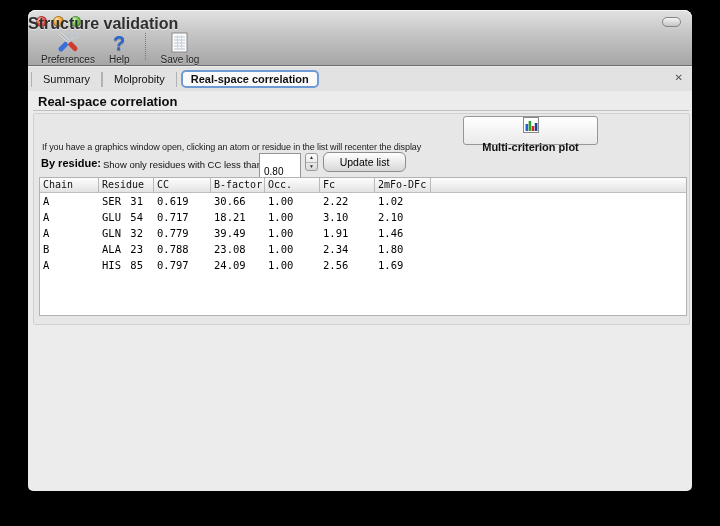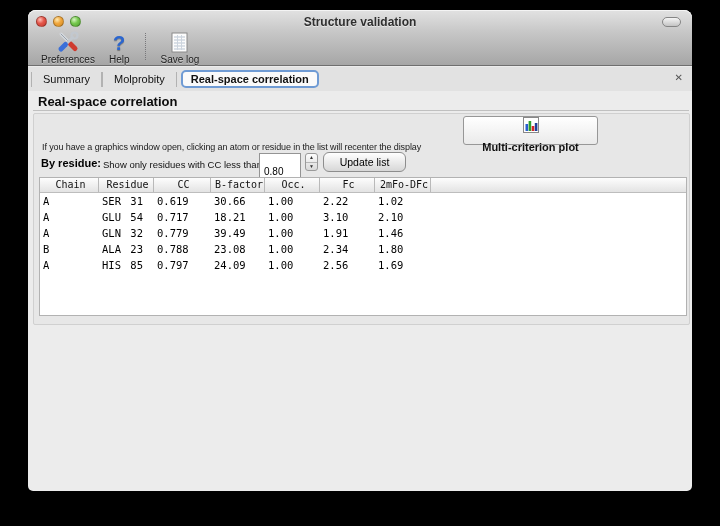--- a/index.html
+++ b/index.html
@@ -20,22 +20,22 @@
     background: linear-gradient(#e2e2e2, #c7c7c7 40%, #a6a6a6);
     border-bottom: 1px solid #6f6f6f;
     box-shadow: inset 0 1px 0 #f4f4f4;
   }
   .traffic { position: absolute; top: 6px; left: 8px; display: flex; gap: 6px; }
   .light { width: 11px; height: 11px; border-radius: 50%; border: 1px solid rgba(0,0,0,.25); }
   .light.red    { background: radial-gradient(circle at 35% 30%, #ffc0b8, #e4564a 45%, #c43a2f); }
   .light.yellow { background: radial-gradient(circle at 35% 30%, #ffe9b0, #f0a63c 45%, #d28a22); }
   .light.green  { background: radial-gradient(circle at 35% 30%, #d7f3c4, #76c94e 45%, #4f9e31); }
   .win-title {
-    position: absolute; top: 5px; left: 0; right: 0; text-align: center;
-    font-size: 12px; font-weight: bold; color: #2f2f2f;
+    position: absolute; top: 5px; left: 0; right: 0; text-align: left;
+    font-size: 16px; font-weight: bold; color: #2f2f2f;
     text-shadow: 0 1px 0 rgba(255,255,255,.55);
   }
   .toolbar-pill {
     position: absolute; top: 7px; right: 11px; width: 19px; height: 10px;
     border-radius: 6px; border: 1px solid #858585;
     background: linear-gradient(#f5f5f5, #c4c4c4);
   }
   .toolbar { position: absolute; top: 21px; left: 6px; height: 34px; display: flex; align-items: flex-start; }
   .titem { display: flex; flex-direction: column; align-items: center; padding: 0 7px; cursor: default; }
   .ticon { height: 23px; display: flex; align-items: center; justify-content: center; }
@@ -91,21 +91,21 @@
     font-size: 10.5px; color: #000; text-align: center; line-height: 18px; cursor: default;
   }
   
   .tbl {
     position: absolute; left: 5px; top: 63px; width: 648px; height: 139px;
     background: #fff; border: 1px solid #b2b2b2;
     font-family: "DejaVu Sans Mono", monospace;
   }
   .thead {
     display: flex; height: 15px; font-size: 10px; color: #111;
-    background: linear-gradient(#fdfdfd, #e3e3e3); border-bottom: 1px solid #bdbdbd; text-align: center;
+    background: linear-gradient(#fdfdfd, #e3e3e3); border-bottom: 1px solid #bdbdbd;
   }
   .th { padding: 1px 0 0 3px; border-right: 1px solid #b9b9b9; overflow: hidden; white-space: nowrap; }
   .c0 { width: 59px; } .c1 { width: 55px; } .c2 { width: 57px; } .c3 { width: 54px; }
   .c4 { width: 55px; } .c5 { width: 55px; } .c6 { width: 56px; } .cfill { flex: 1; border-right: none; }
   .trow { display: flex; height: 16px; align-items: center; font-size: 10.5px; color: #000; }
   .td { padding-left: 3px; overflow: hidden; white-space: nowrap; }
   .res-name { display: inline-block; width: 27px; }
   .res-num { display: inline-block; width: 14px; text-align: right; }
   
   .statusbar {

